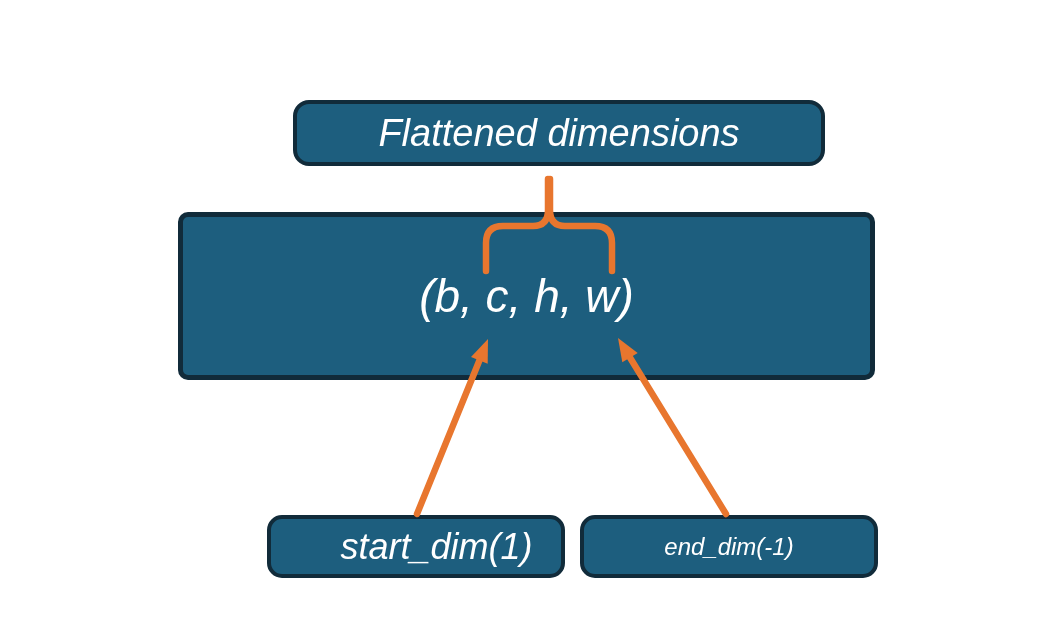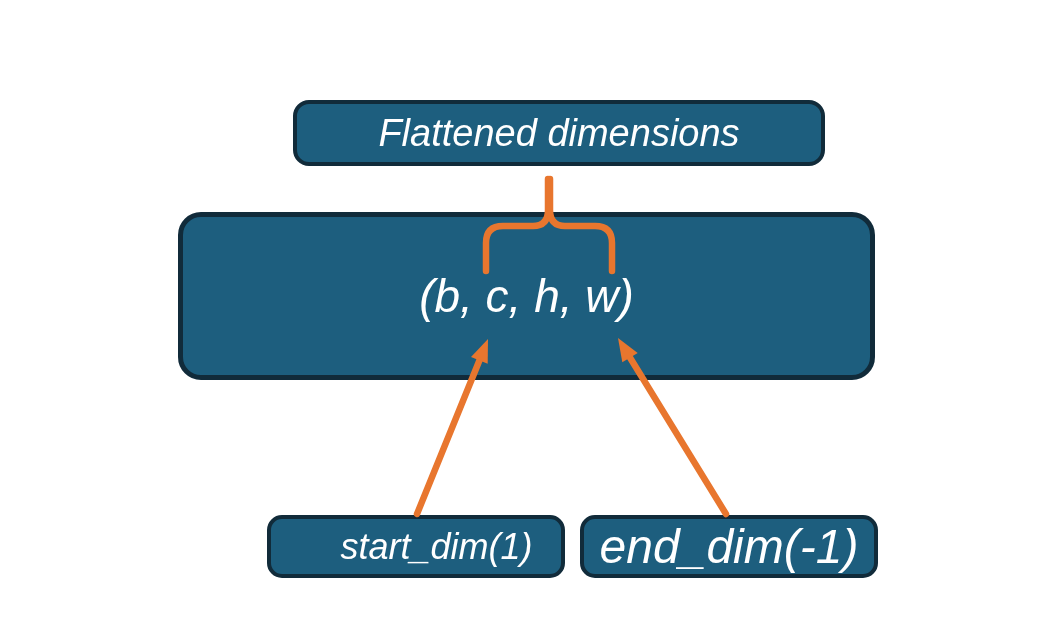--- a/index.html
+++ b/index.html
@@ -23,31 +23,31 @@
     color: var(--node-text, #ffffff);
     white-space: nowrap;
     font-style: italic;
   }
   .node-flattened {
     left: 293px; top: 100px; width: 532px; height: 66px;
     font-size: 38px; border-radius: 16px;
   }
   .node-tensor {
     left: 178px; top: 212px; width: 697px; height: 168px;
-    border-width: 5px; border-radius: 23px;
+    border-width: 5px; border-radius: 10px;
     font-size: 46px;
   }
   .node-start-dim {
     left: 267px; top: 515px; width: 298px; height: 63px;
     font-size: 36px;
     padding-left: 41px;
   }
   .node-end-dim {
     left: 580px; top: 515px; width: 298px; height: 63px;
-    font-size: 48px;
+    font-size: 24px;
   }
   .overlay {
     position: absolute;
     left: 0; top: 0;
     width: 1038px; height: 632px;
     pointer-events: none;
   }
   .connector-stroke {
     fill: none;
     stroke: var(--connector, #e8762e);

